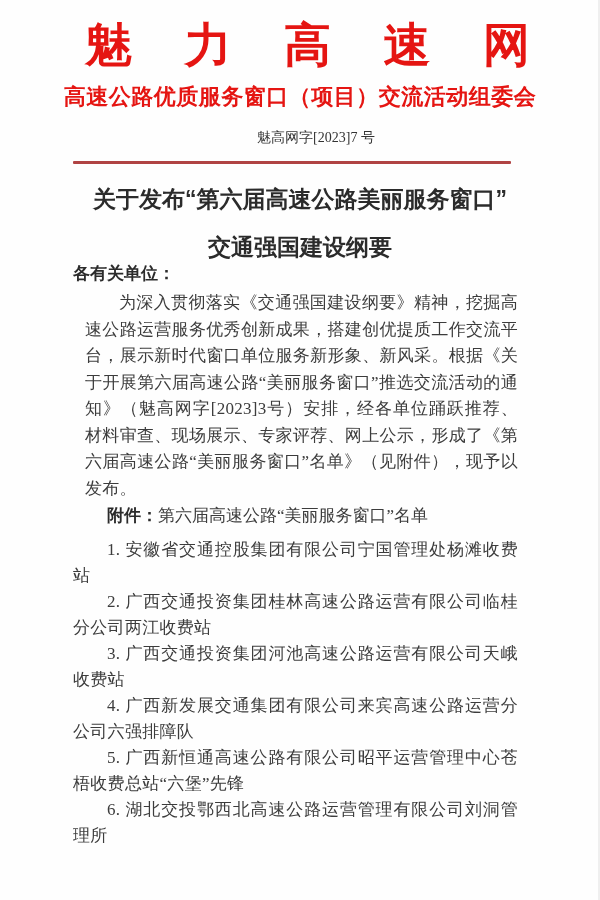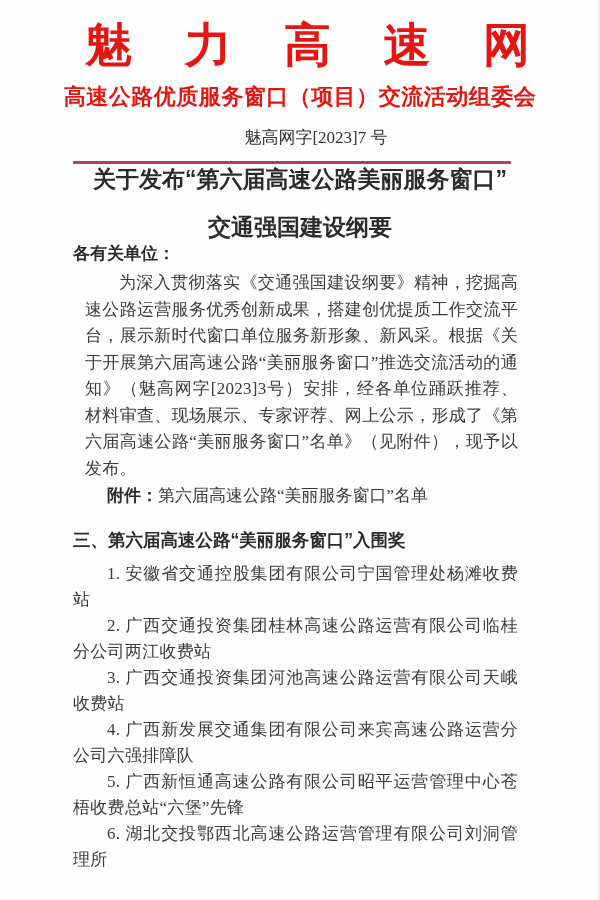--- a/index.html
+++ b/index.html
@@ -26,32 +26,33 @@
     text-align:center;
     font-family:Liberation Sans, sans-serif;
     font-weight:bold;
     font-size:22px;line-height:30px;
     letter-spacing:0.5px;
     color:var(--accent-red,#e51512);
   }
   .doc-number{
     margin-top:16px;
     text-align:center;
-    font-size:17px;line-height:20px;
+    font-size:14px;line-height:20px;
     color:#333333;
     padding-left:32px;
   }
   .red-rule{
     margin:13px 0 0 73px;
     width:438px;height:3px;
     background:var(--rule-red,#b04343);
     border-radius:1px;
   }
   
   .notice-title{
+    margin-top:20px;
     text-align:center;
     font-family:"Liberation Sans","DejaVu Sans",sans-serif;
     font-weight:bold;
     color:var(--text-dark,#2b2b2b);
   }
   .notice-title .line1{font-size:23px;line-height:30px;}
   .notice-title .line2{font-size:23px;line-height:30px;margin-top:18px;}
   
   .content{margin:0 82px 0 73px;width:445px;}
   .salutation{
@@ -118,21 +119,20 @@
   <div class="content">
 
     <div class="salutation">各有关单位：</div>
 
     <div class="body-para">为深入贯彻落实《交通强国建设纲要》精神，挖掘高速公路运营服务优秀创新成果，搭建创优提质工作交流平台，展示新时代窗口单位服务新形象、新风采。根据《关于开展第六届高速公路“美丽服务窗口”推选交流活动的通知》（魅高网字[2023]3号）安排，经各单位踊跃推荐、材料审查、现场展示、专家评荐、网上公示，形成了《第六届高速公路“美丽服务窗口”名单》（见附件），现予以发布。</div>
 
     <div class="attachment-line">
       <span class="att-label">附件：</span><span>第六届高速公路“美丽服务窗口”名单</span>
     </div>
 
-    <div class="section-heading">三、第六届高速公路“美丽服务窗口”入围奖</div>
 
     <div class="award-list">
 
       <div class="award-item"><span>1. </span><span>安徽省交通控股集团有限公司宁国管理处杨滩收费站</span></div>
 
       <div class="award-item"><span>2. </span><span>广西交通投资集团桂林高速公路运营有限公司临桂分公司两江收费站</span></div>
 
       <div class="award-item"><span>3. </span><span>广西交通投资集团河池高速公路运营有限公司天峨收费站</span></div>
 
       <div class="award-item"><span>4. </span><span>广西新发展交通集团有限公司来宾高速公路运营分公司六强排障队</span></div>

